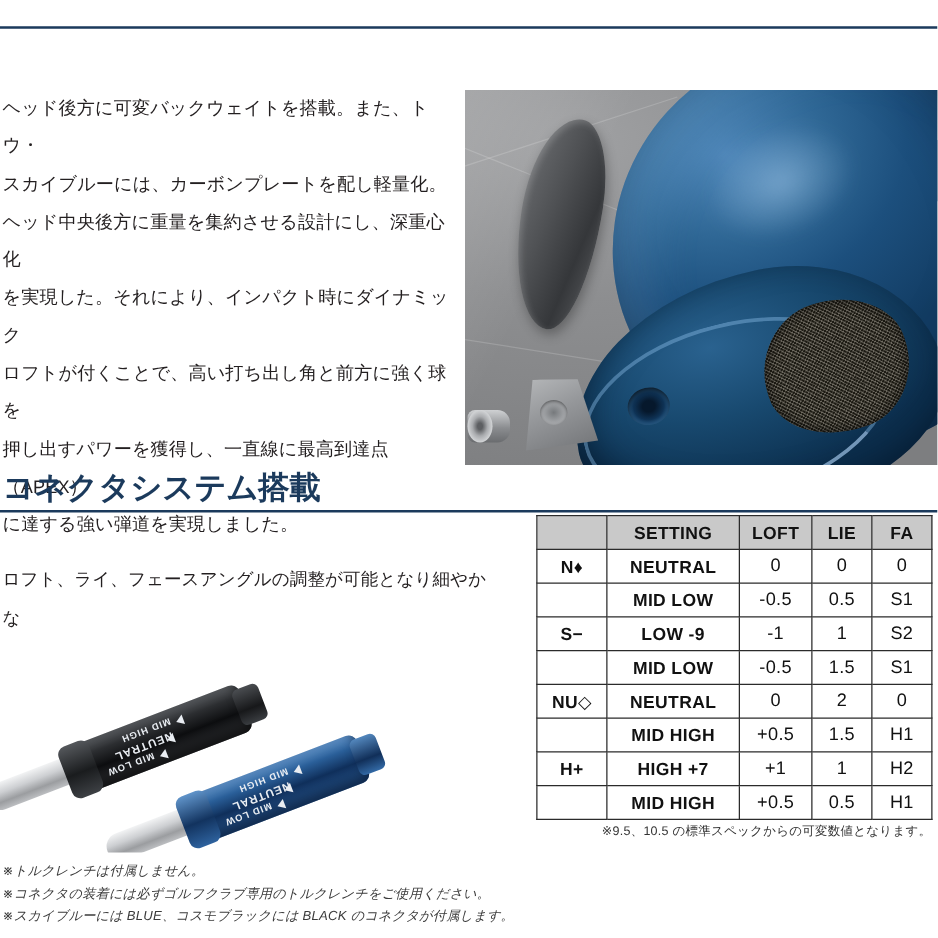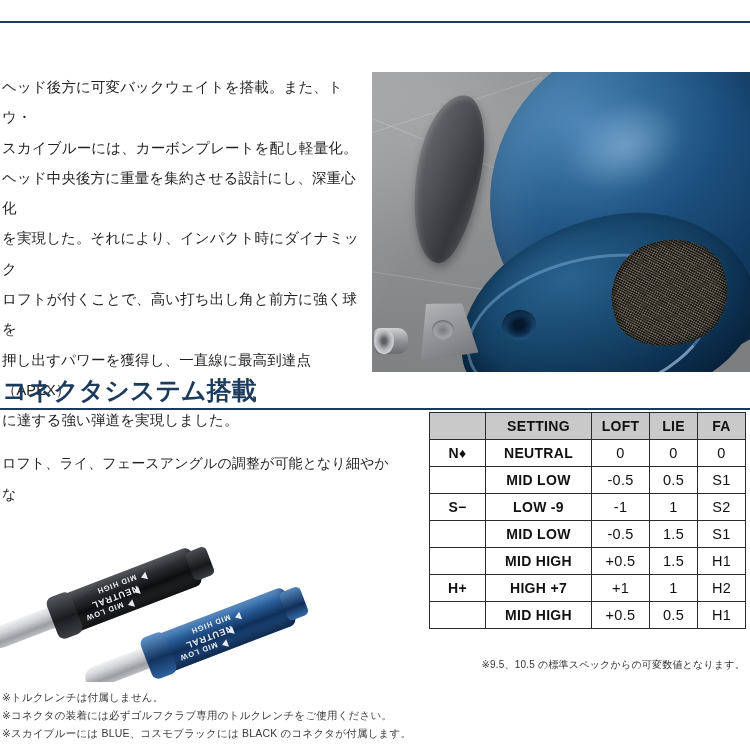--- a/index.html
+++ b/index.html
@@ -319,20 +319,21 @@
 
   
   #footnotes {
     position: absolute;
     left: 2px; top: 688px;
     font-size: 10.5px;
     line-height: 18px;
     color: #3a3a3a;
     letter-spacing: 0.2px;
     white-space: pre-line;
+    font-style: italic;
   }
 </style>
 </head>
 <body>
 
 <div class="page">
 
   <div class="section-head" id="head-cbg">
     <div class="rule"></div>
   </div>
@@ -432,20 +433,27 @@
           <td class="c-fa val">S2</td>
         </tr>
         <tr>
           <td class="c-key"></td>
           <td class="c-set">MID LOW</td>
           <td class="c-loft val">-0.5</td>
           <td class="c-lie val">1.5</td>
           <td class="c-fa val">S1</td>
         </tr>
         <tr>
+          <td class="c-key">NU◇</td>
+          <td class="c-set">NEUTRAL</td>
+          <td class="c-loft val">0</td>
+          <td class="c-lie val">2</td>
+          <td class="c-fa val">0</td>
+        </tr>
+        <tr>
           <td class="c-key"></td>
           <td class="c-set">MID HIGH</td>
           <td class="c-loft val">+0.5</td>
           <td class="c-lie val">1.5</td>
           <td class="c-fa val">H1</td>
         </tr>
         <tr>
           <td class="c-key">H+</td>
           <td class="c-set">HIGH +7</td>
           <td class="c-loft val">+1</td>

